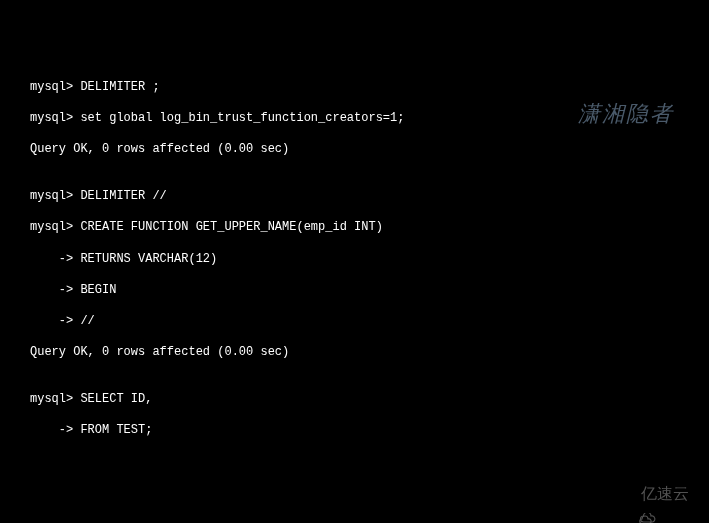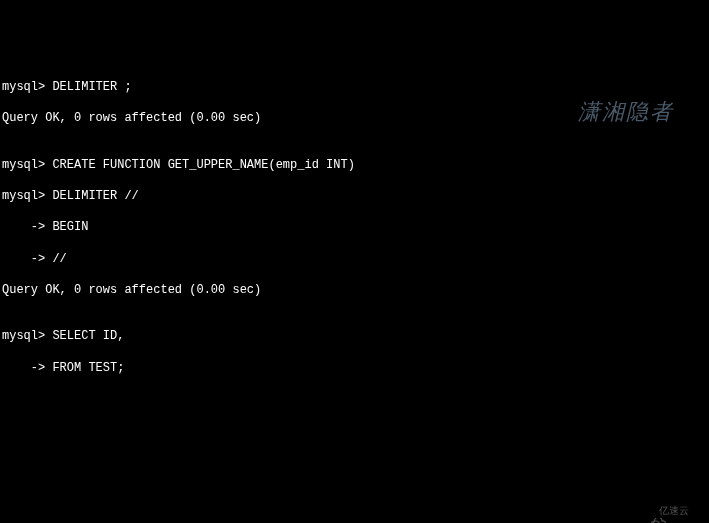--- a/index.html
+++ b/index.html
@@ -19,61 +19,64 @@
       overflow: hidden;
       position: relative;
       white-space: pre;
     }
     .terminal {
       position: relative;
       z-index: 1;
     }
     .line {
       display: block;
+      margin-left: 28px;
     }
     .watermark1 {
       position: absolute;
       top: 100px;
       right: 35px;
       color: #4a5a6a;
       font-size: 22px;
-      font-family: Liberation Mono, monospace;
+      font-family: Liberation Serif, serif;
       font-style: italic;
       z-index: 0;
       letter-spacing: 2px;
     }
     .watermark2 {
       position: absolute;
-      bottom: 6px;
+      bottom: 18px;
       right: 20px;
       color: #888888;
-      font-size: 10px;
+      font-size: 16px;
       font-family: Arial, sans-serif;
       opacity: 0.6;
       z-index: 0;
     }
     .watermark2-icon {
       display: inline-block;
       width: 18px;
       height: 12px;
       margin-right: 2px;
       vertical-align: middle;
     }
   </style>
 </head>
 <body>
 
 
 
 <div class="terminal">
 <span class="line">mysql&gt; DELIMITER ;</span>
+<span class="line">mysql&gt; set global log_bin_trust_function_creators=1;</span>
 <span class="line">Query OK, 0 rows affected (0.00 sec)</span>
 <span class="line"></span>
+<span class="line">mysql&gt; DELIMITER //</span>
 <span class="line">mysql&gt; CREATE FUNCTION GET_UPPER_NAME(emp_id INT)</span>
-<span class="line">mysql&gt; DELIMITER //</span>
+<span class="line">    -&gt; RETURNS VARCHAR(12)</span>
 <span class="line">    -&gt; BEGIN</span>
 <span class="line">    -&gt; //</span>
 <span class="line">Query OK, 0 rows affected (0.00 sec)</span>
 <span class="line"></span>
 <span class="line">mysql&gt; SELECT ID,</span>
 <span class="line">    -&gt; FROM TEST;</span>
 
 
 
 

